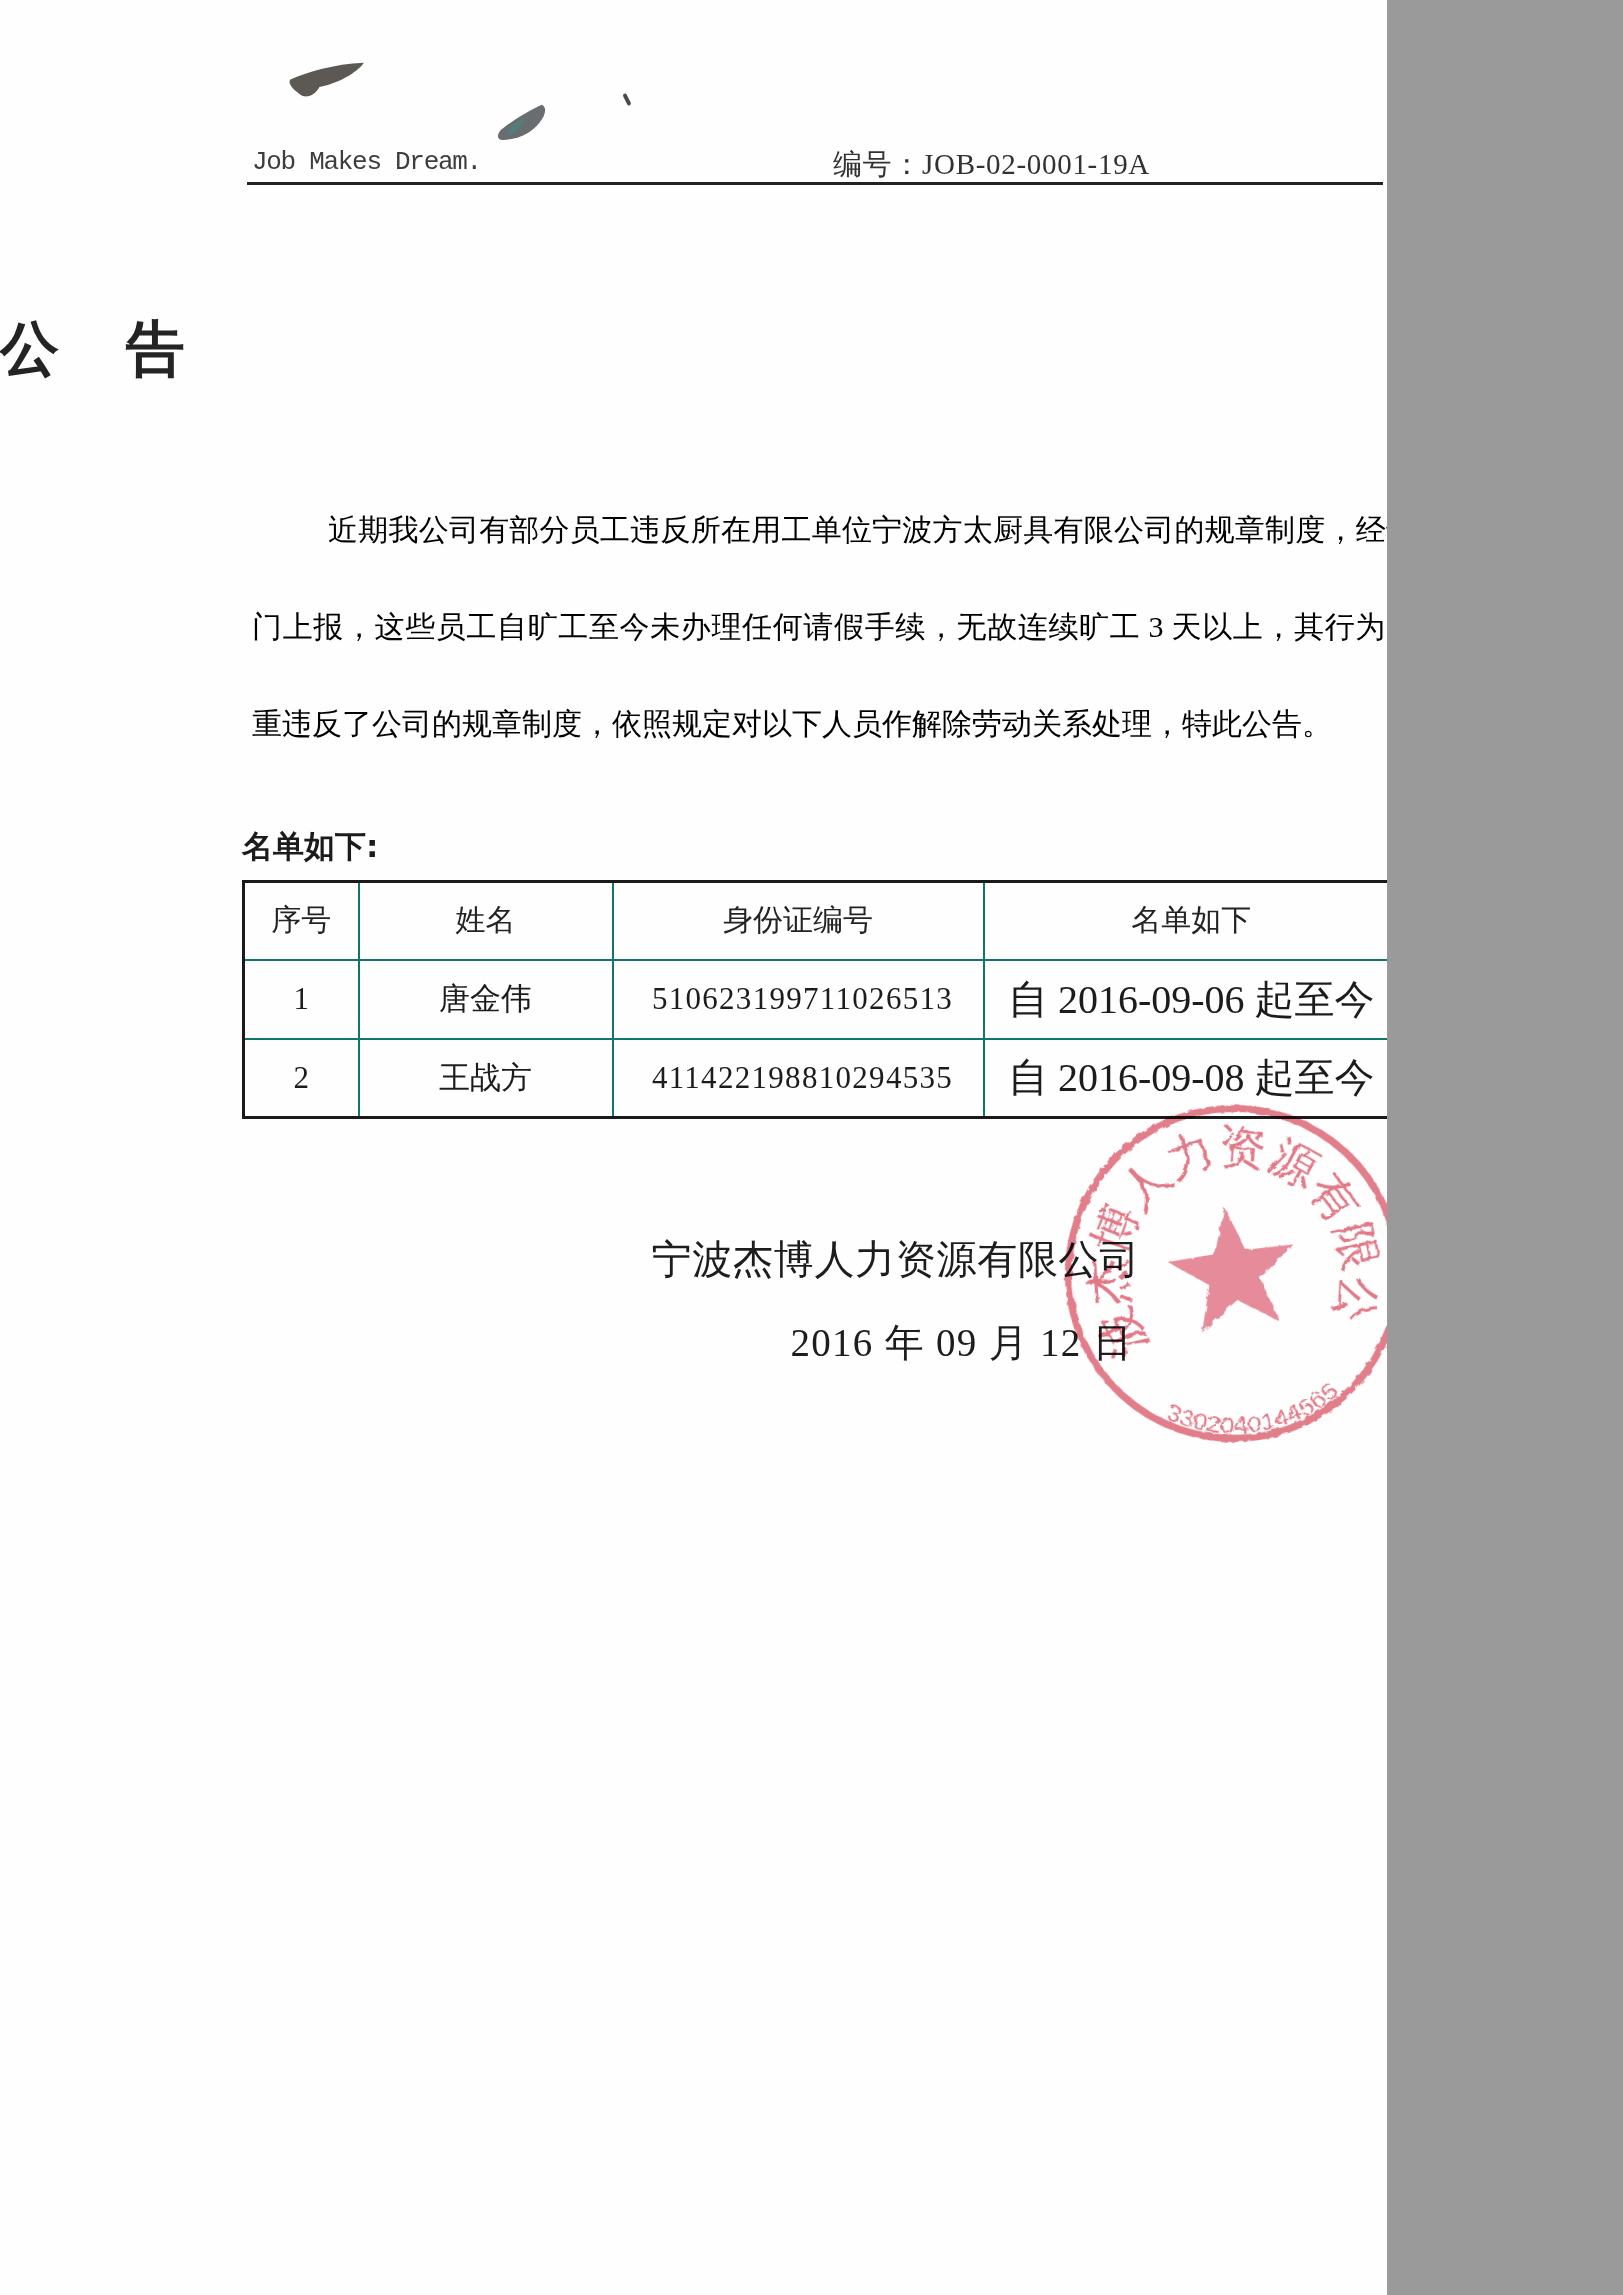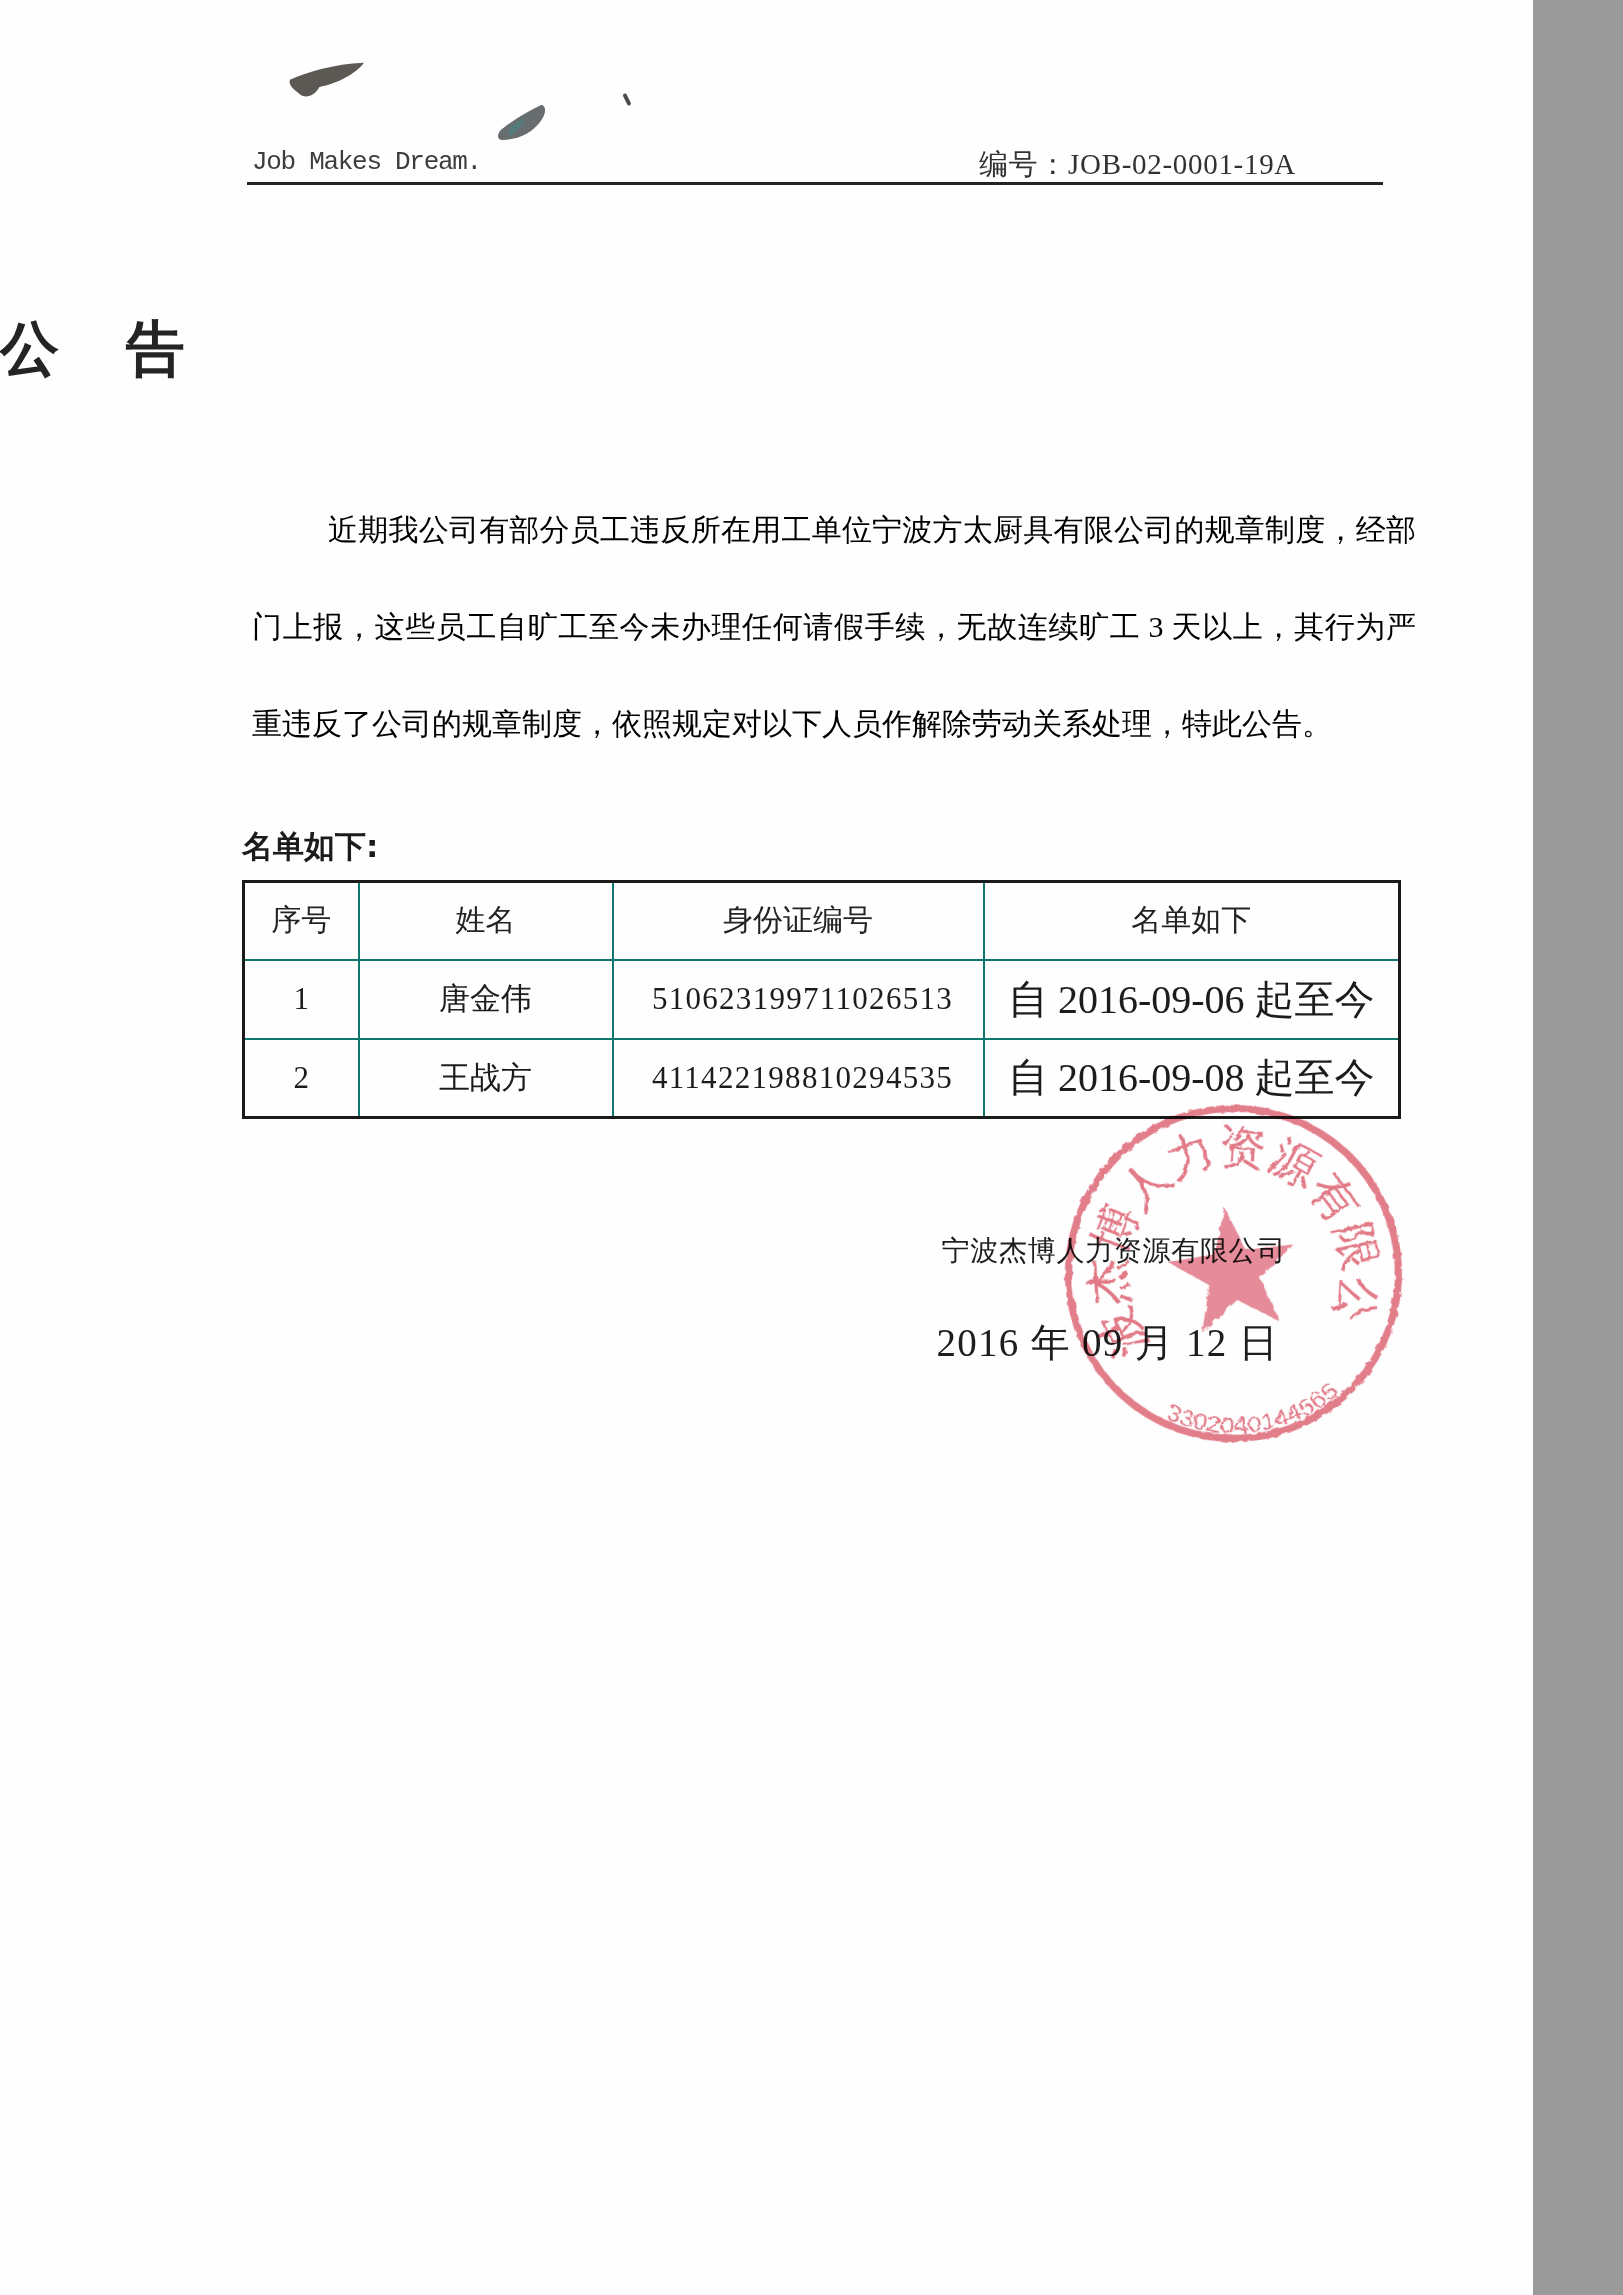--- a/index.html
+++ b/index.html
@@ -1,19 +1,19 @@
 <!DOCTYPE html>
 <html style="font-size:10.5px"><head>
 <meta charset="utf-8">
 <style>
   html, body { margin: 0; padding: 0; background: #9a9a9a; }
   .page, .page * { box-sizing: border-box; }
   .page {
     position: relative;
-    width: 1533px;
+    width: 1387px;
     height: 2295px;
     background: #fefefe;
     overflow: hidden;
     font-family: "Liberation Serif", serif;
     color: #1c1c1c;
   }
 
   
   .header-slogan {
     position: absolute;
@@ -98,21 +98,21 @@
   .roster-table td { height: 79px; font-size: 31px; color: #1c1c1c; }
   .roster-table td.cell-name { font-family: "DejaVu Sans", sans-serif; font-size: 31px; }
   .roster-table td.cell-idx  { font-family: "Liberation Serif", serif; }
   .roster-table td.cell-id   { font-family: "Liberation Serif", serif; letter-spacing: 1.3px; padding-left: 9px; }
   .roster-table td.cell-time { font-size: 40px; margin-top: 6px; }
 
   
   .signature-company {
     position: absolute;
     right: 247px; top: 1232px;
-    font-size: 28px;
+    font-size: 40px;
     letter-spacing: 0.7px;
     color: #1d1d1d;
     white-space: nowrap;
   }
   .signature-date {
     position: absolute;
     right: 254px; top: 1316px;
     font-size: 39px;
     letter-spacing: 1.3px;
     color: #1d1d1d;

